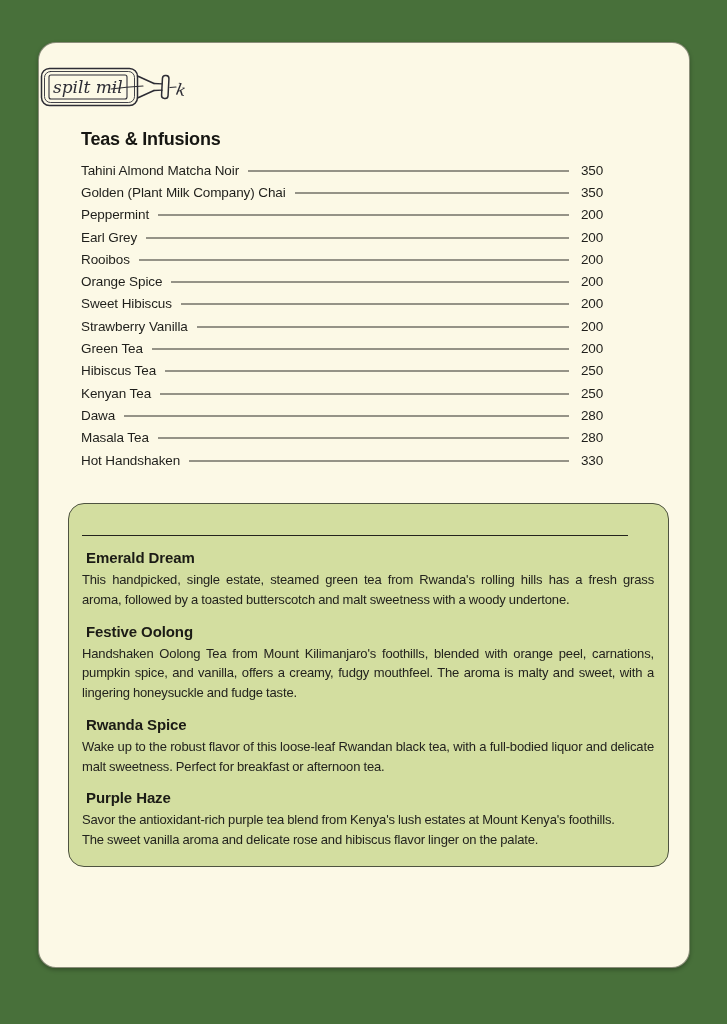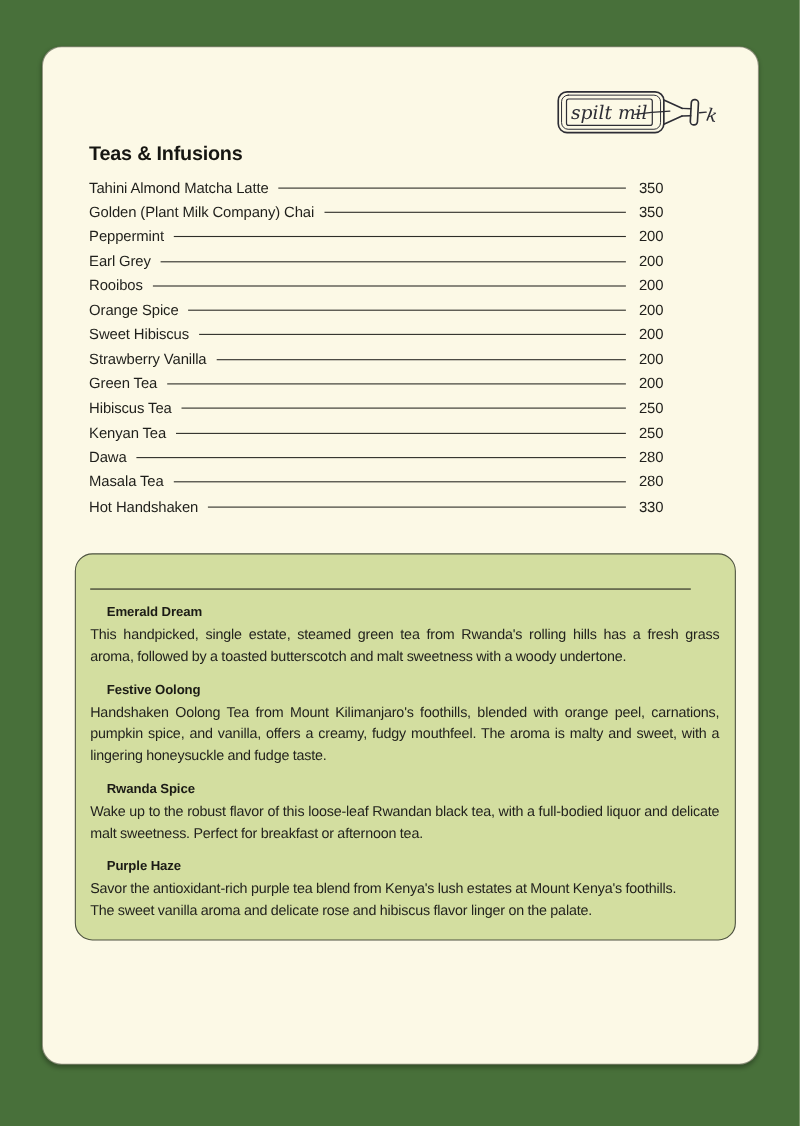--- a/index.html
+++ b/index.html
@@ -19,22 +19,22 @@
   }
   .card{
     position:absolute;left:38px;top:42px;width:652px;height:926px;
     background:var(--card-cream);
     border:1px solid rgba(45,55,32,.55);
     border-radius:18px;
     box-shadow:0 2px 4px rgba(0,0,0,.28);
     overflow:hidden;
   }
   .logo-wrap{
-    display:flex;justify-content:flex-end;
-    padding:32px 34px 0 0;height:80px;
+    display:flex;justify-content:flex-start;
+    padding:17px 34px 0 0;height:80px;
   }
   .logo-script{
     font-family:"DejaVu Serif",serif;
     font-style:italic;font-size:17px;fill:#2d2d35;
   }
   .logo-script-k{
     font-family:"DejaVu Serif",serif;
     font-style:italic;font-size:16px;fill:#2d2d35;
   }
   h1.section-title{
@@ -62,21 +62,21 @@
   }
   h2.featured-title{
     margin:0;font-size:16px;font-weight:bold;color:#1b1b15;
     letter-spacing:-0.2px;white-space:nowrap;
   }
   hr.divider{
     border:none;border-top:1.6px solid #23231d;
     margin:10px 26px 2px 0;
   }
   .entry h3{
-    margin:13px 0 4px 15px;font-size:12px;font-weight:bold;color:#1b1b15;
+    margin:13px 0 4px 4px;font-size:15px;font-weight:bold;color:#1b1b15;
     letter-spacing:-0.1px;
   }
   .entry p{
     margin:0;font-size:13px;line-height:1.52;
     text-align:justify;white-space:pre-line;
     letter-spacing:-0.15px;word-spacing:-0.3px;color:#23231e;
   }
 </style>
 </head>
 <body>
@@ -98,21 +98,21 @@
         </g>
         <text class="logo-script" x="14" y="33">spilt mil</text>
         <text class="logo-script-k" x="137" y="35" transform="rotate(10 140 31)">k</text>
       </svg>
     </div>
 
     <h1 class="section-title">Teas &amp; Infusions</h1>
 
     <div class="tea-list" id="tea-list">
         <div class="row">
-          <span class="nm">Tahini Almond Matcha Latte</span>
+          <span class="nm">Tahini Almond Matcha Noir</span>
           <span class="leader"></span>
           <span class="pr">350</span>
         </div>
         <div class="row">
           <span class="nm">Golden (Plant Milk Company) Chai</span>
           <span class="leader"></span>
           <span class="pr">350</span>
         </div>
         <div class="row">
           <span class="nm">Peppermint</span>

